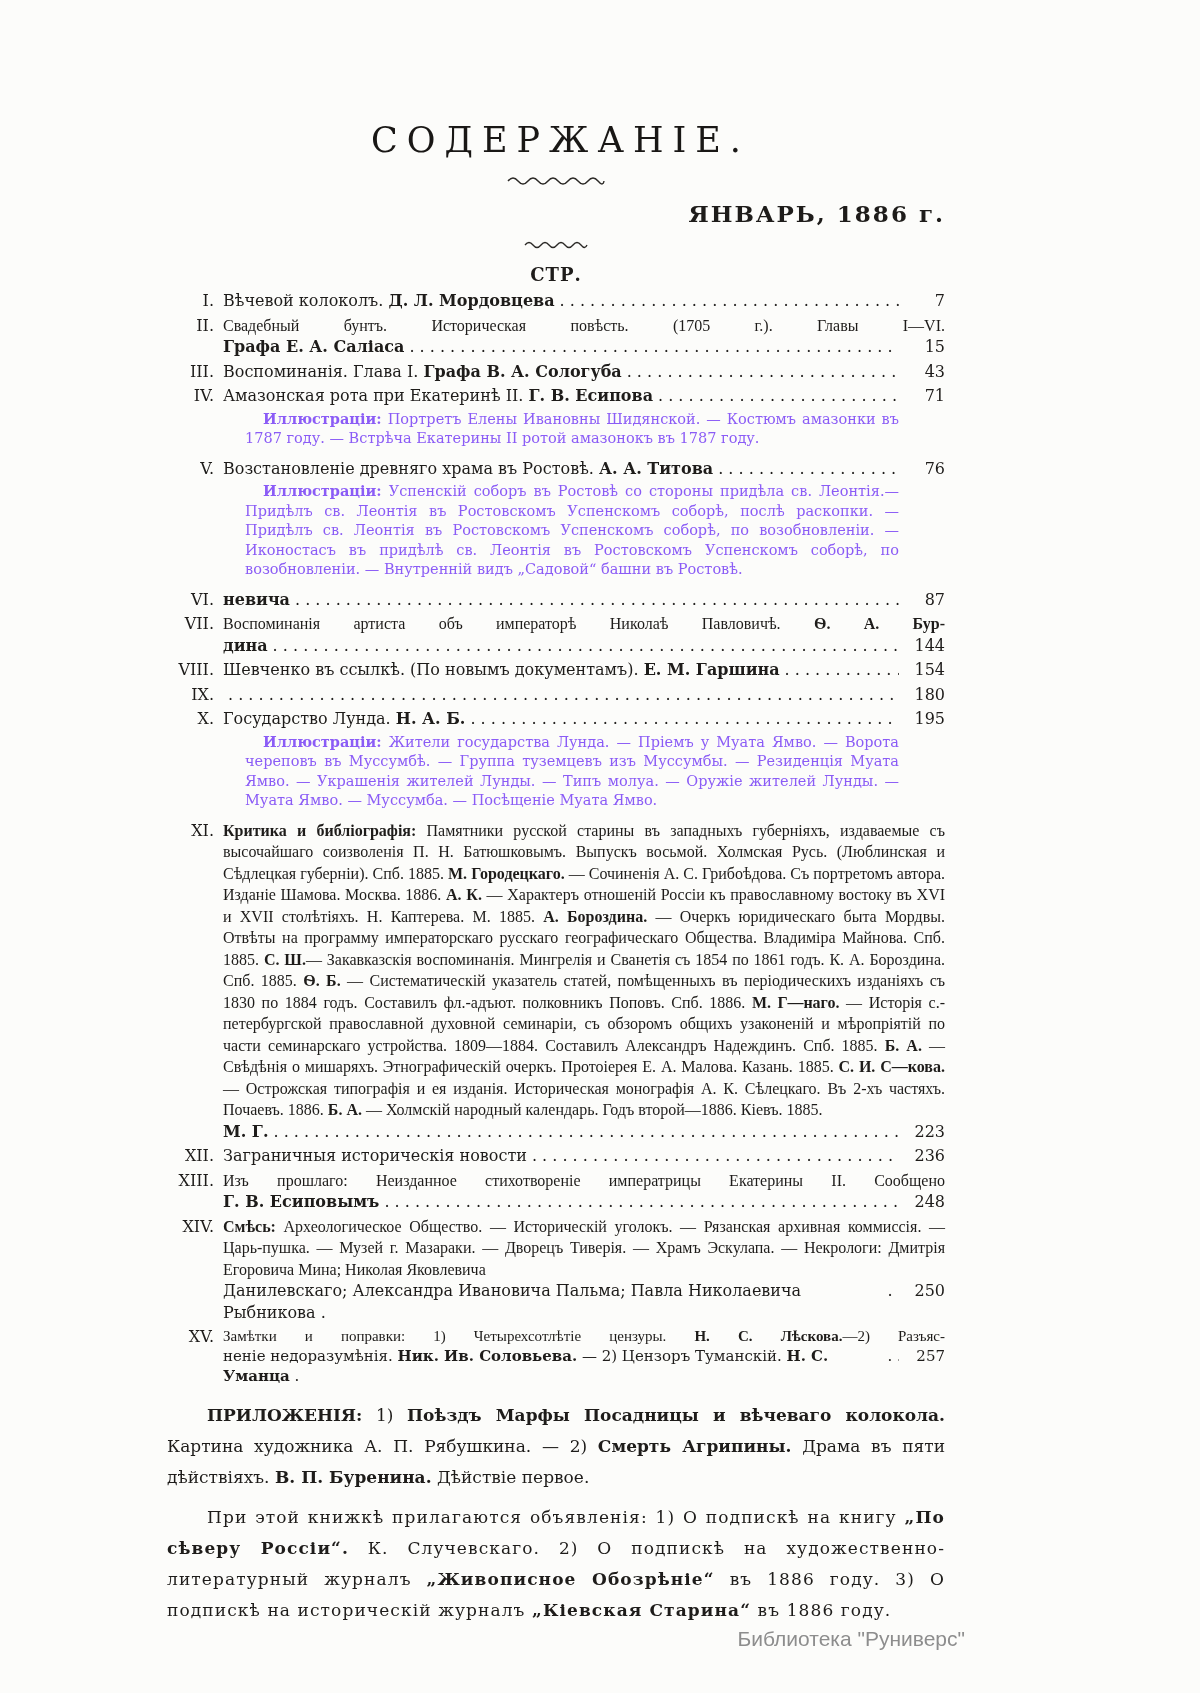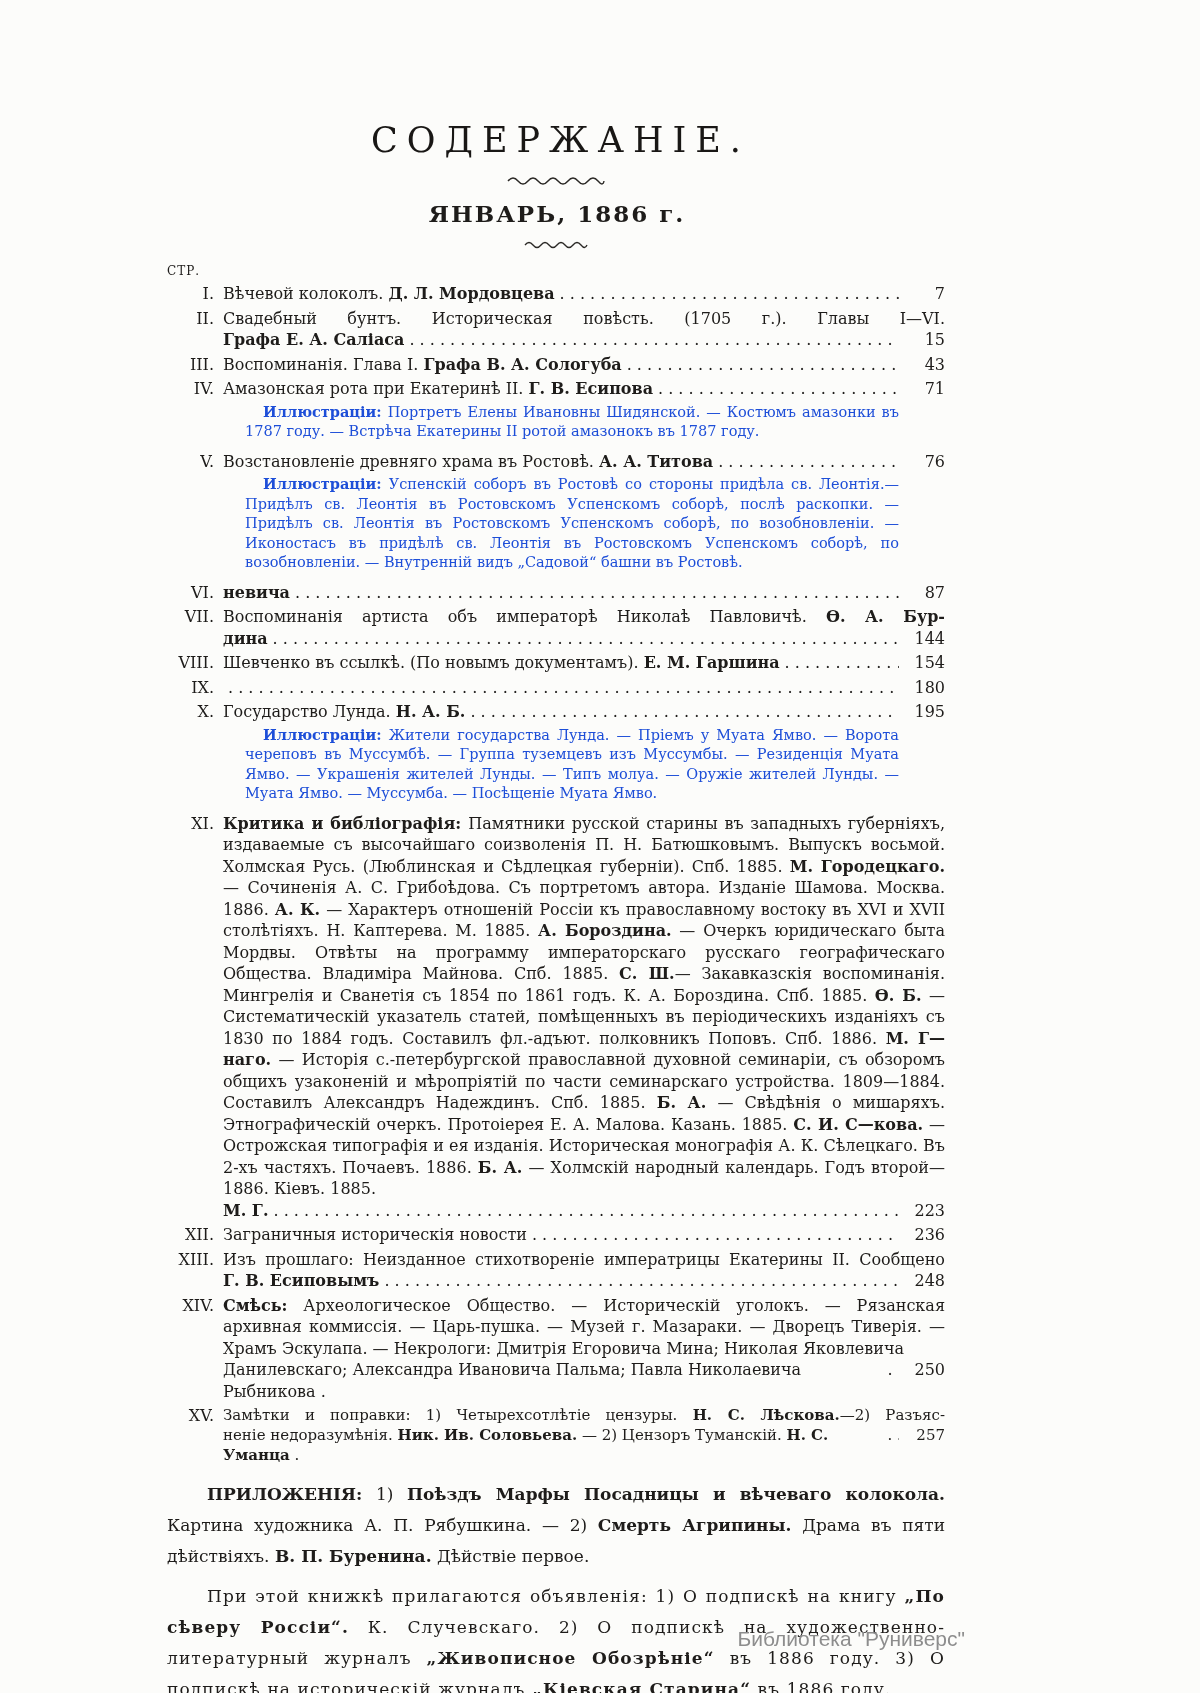--- a/index.html
+++ b/index.html
@@ -10,37 +10,37 @@
     font-family:"DejaVu Serif", serif;
   }
   .sheet { position:absolute; left:155px; top:0; width:778px;margin-left:12px; }
   .head { text-align:center; }
   .title {
     margin-top:120px; font-size:35px; font-weight:400;
     letter-spacing:9px; padding-left:9px; color:#191715;
   }
   .squiggle { display:block; margin:14px auto 0; }
   .squiggle.sq2 { margin-top:12px; }
-  .subtitle { margin-top:14px; font-size:23px; font-weight:bold; letter-spacing:2px; padding-left:2px; }
-  .str { margin-top:14px; text-align:left; font-size:12px; font-weight:normal; letter-spacing:1px; }
+  .subtitle { margin-top:14px; font-size:23px; font-weight:bold; letter-spacing:2px; padding-left:2px;text-align:right; }
+  .str { margin-top:14px; text-align:center; font-size:18px; font-weight:bold; letter-spacing:1px; }
   .toc { margin-top:5px; font-size:16px; line-height:21.5px; }
   .entry { display:flex; margin-bottom:3px; }
   .num { flex:0 0 56px; text-align:right; padding-right:9px; white-space:nowrap; }
   .ebody { flex:1 1 auto; min-width:0; }
   .entry.small .ebody { font-size:15px; line-height:20px; }
   .b { font-weight:bold; }
-  .flow { text-align:justify; }
+  .flow { text-align:justify;font-family:Liberation Serif, serif; }
   .flow.fill { text-align-last:justify; }
   .lastline { display:flex; }
   .ltext { flex:0 1 auto; }
   .dots { flex:1 1 12px; min-width:8px; overflow:hidden; white-space:nowrap; margin:0 6px 0 5px; }
   .pg { flex:0 0 40px; text-align:right; white-space:nowrap; }
   .sub {
     font-size:14.5px; line-height:19.5px; text-align:justify;
-    padding-left:22px; margin:2px 46px 6px 0; text-indent:18px; color:#1d4ed8;
+    padding-left:22px; margin:2px 46px 6px 0; text-indent:18px; color:#8b5cf6;
   }
   .appendix { margin-top:14px; }
   .para { font-size:17px; line-height:31px; text-align:justify; text-indent:40px; }
   .para.announce { margin-top:9px; letter-spacing:1.1px; }
   .watermark {
     position:absolute; right:235px; bottom:42px;
     font-family:"Liberation Sans", sans-serif; font-size:21px; color:#8d8d8d;
   }
 </style>
 </head>

